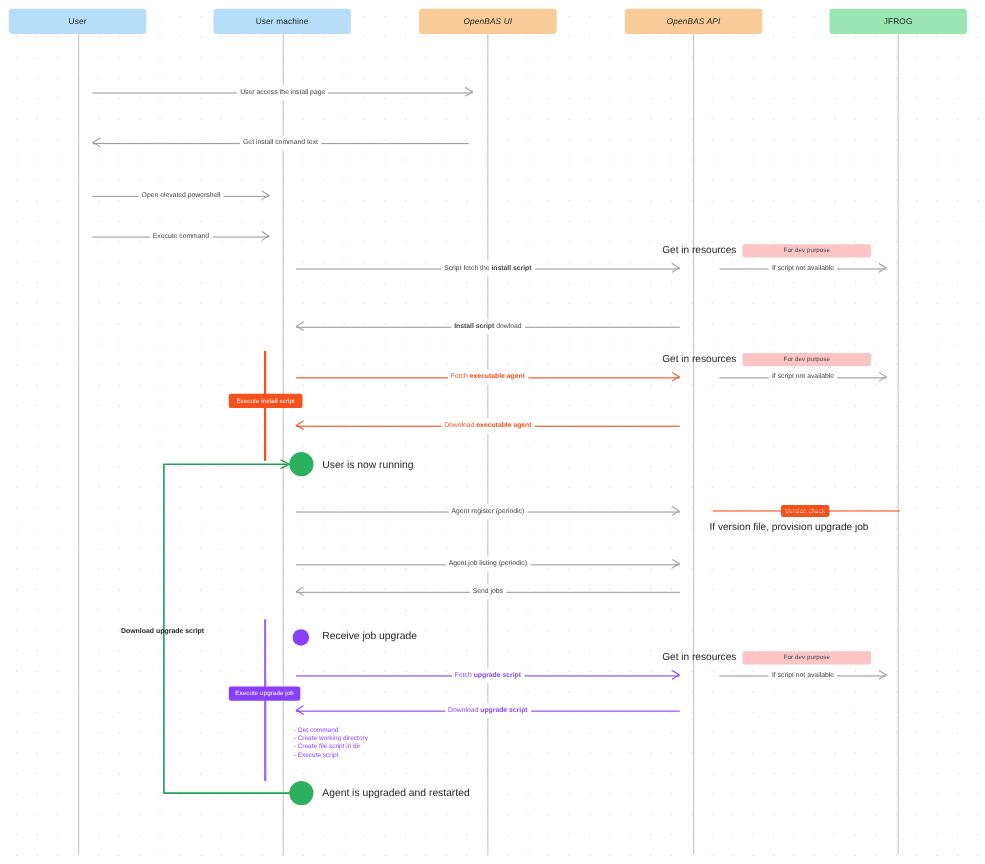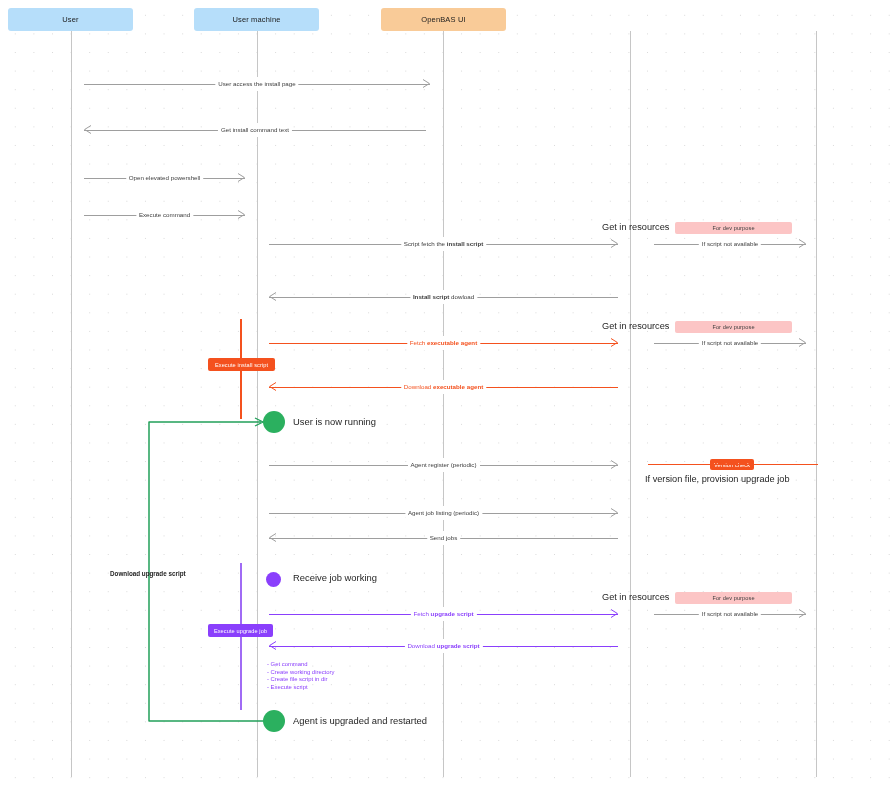--- a/index.html
+++ b/index.html
@@ -25,21 +25,21 @@
     border-radius:3px;
     display:flex;
     align-items:center;
     justify-content:center;
     font-size:7.5px;
     color:#1d1d1d;
     letter-spacing:.15px;
     box-sizing:border-box;
   }
   .actor.blue{background:#b6defa;}
-  .actor.orange{background:#f9cb98;}
+  .actor.orange{background:#f9cb98;font-style:italic;}
   .actor.green{background:#9be5b4;}
 
   
   .lifeline{
     position:absolute;
     width:1.4px;
     background:#c6c6c6;
   }
 
   
@@ -154,20 +154,26 @@
 
   <div class="actor blue" style="left:8px;  top:8px; width:125px;">
       <span>User</span>
     </div>
   <div class="actor blue" style="left:194px;top:8px; width:125px;">
       <span>User machine</span>
     </div>
   <div class="actor orange" style="left:381px;top:8px; width:125px;">
       <span>OpenBAS UI</span>
     </div>
+  <div class="actor orange" style="left:568px;top:8px; width:125px;">
+      <span>OpenBAS API</span>
+    </div>
+  <div class="actor green" style="left:754px;top:8px; width:125px;">
+      <span>JFROG</span>
+    </div>
 
   <div class="lifeline" style="left:71px; top:31px;height:746px;"></div>
   <div class="lifeline" style="left:257px;top:31px;height:746px;"></div>
   <div class="lifeline" style="left:443px;top:31px;height:746px;"></div>
   <div class="lifeline" style="left:630px;top:31px;height:746px;"></div>
   <div class="lifeline" style="left:816px;top:31px;height:746px;"></div>
 
   <svg class="flowloop" width="895" height="785">
     <path d="M 264 721 L 149 721 L 149 422 L 261 422" fill="none" stroke="#22a05a" stroke-width="1.5" stroke-linejoin="round"></path>
     <path d="M 255 418 L 263 422 L 255 426" fill="none" stroke="#22a05a" stroke-width="1.3"></path>
@@ -367,21 +373,21 @@
   <div class="note" style="left:602px;top:222px;"><span>Get in resources</span></div>
   <div class="note" style="left:602px;top:321px;"><span>Get in resources</span></div>
   <div class="note" style="left:645px;top:474px;"><span>If version file, provision upgrade job</span></div>
   <div class="note" style="left:602px;top:592px;"><span>Get in resources</span></div>
   <div class="note green-t" style="left:110px;top:570px;"><span>Download upgrade script</span></div>
 
   <div class="node-dot green" style="left:263px;top:411px;width:22px;height:22px;"></div>
   <div class="node-label" style="left:293px;top:416px;"><span>User is now running</span></div>
 
   <div class="node-dot purple" style="left:266px;top:572px;width:15px;height:15px;"></div>
-  <div class="node-label" style="left:293px;top:572px;"><span>Receive job working</span></div>
+  <div class="node-label" style="left:293px;top:572px;"><span>Receive job upgrade</span></div>
 
   <div class="node-dot green" style="left:263px;top:710px;width:22px;height:22px;"></div>
   <div class="node-label" style="left:293px;top:715px;"><span>Agent is upgraded and restarted</span></div>
 
   <div class="bullets" style="left:267px;top:661px;">
     <div>- Get command</div>
     <div>- Create working directory</div>
     <div>- Create file script in dir</div>
     <div>- Execute script</div>
   </div>

